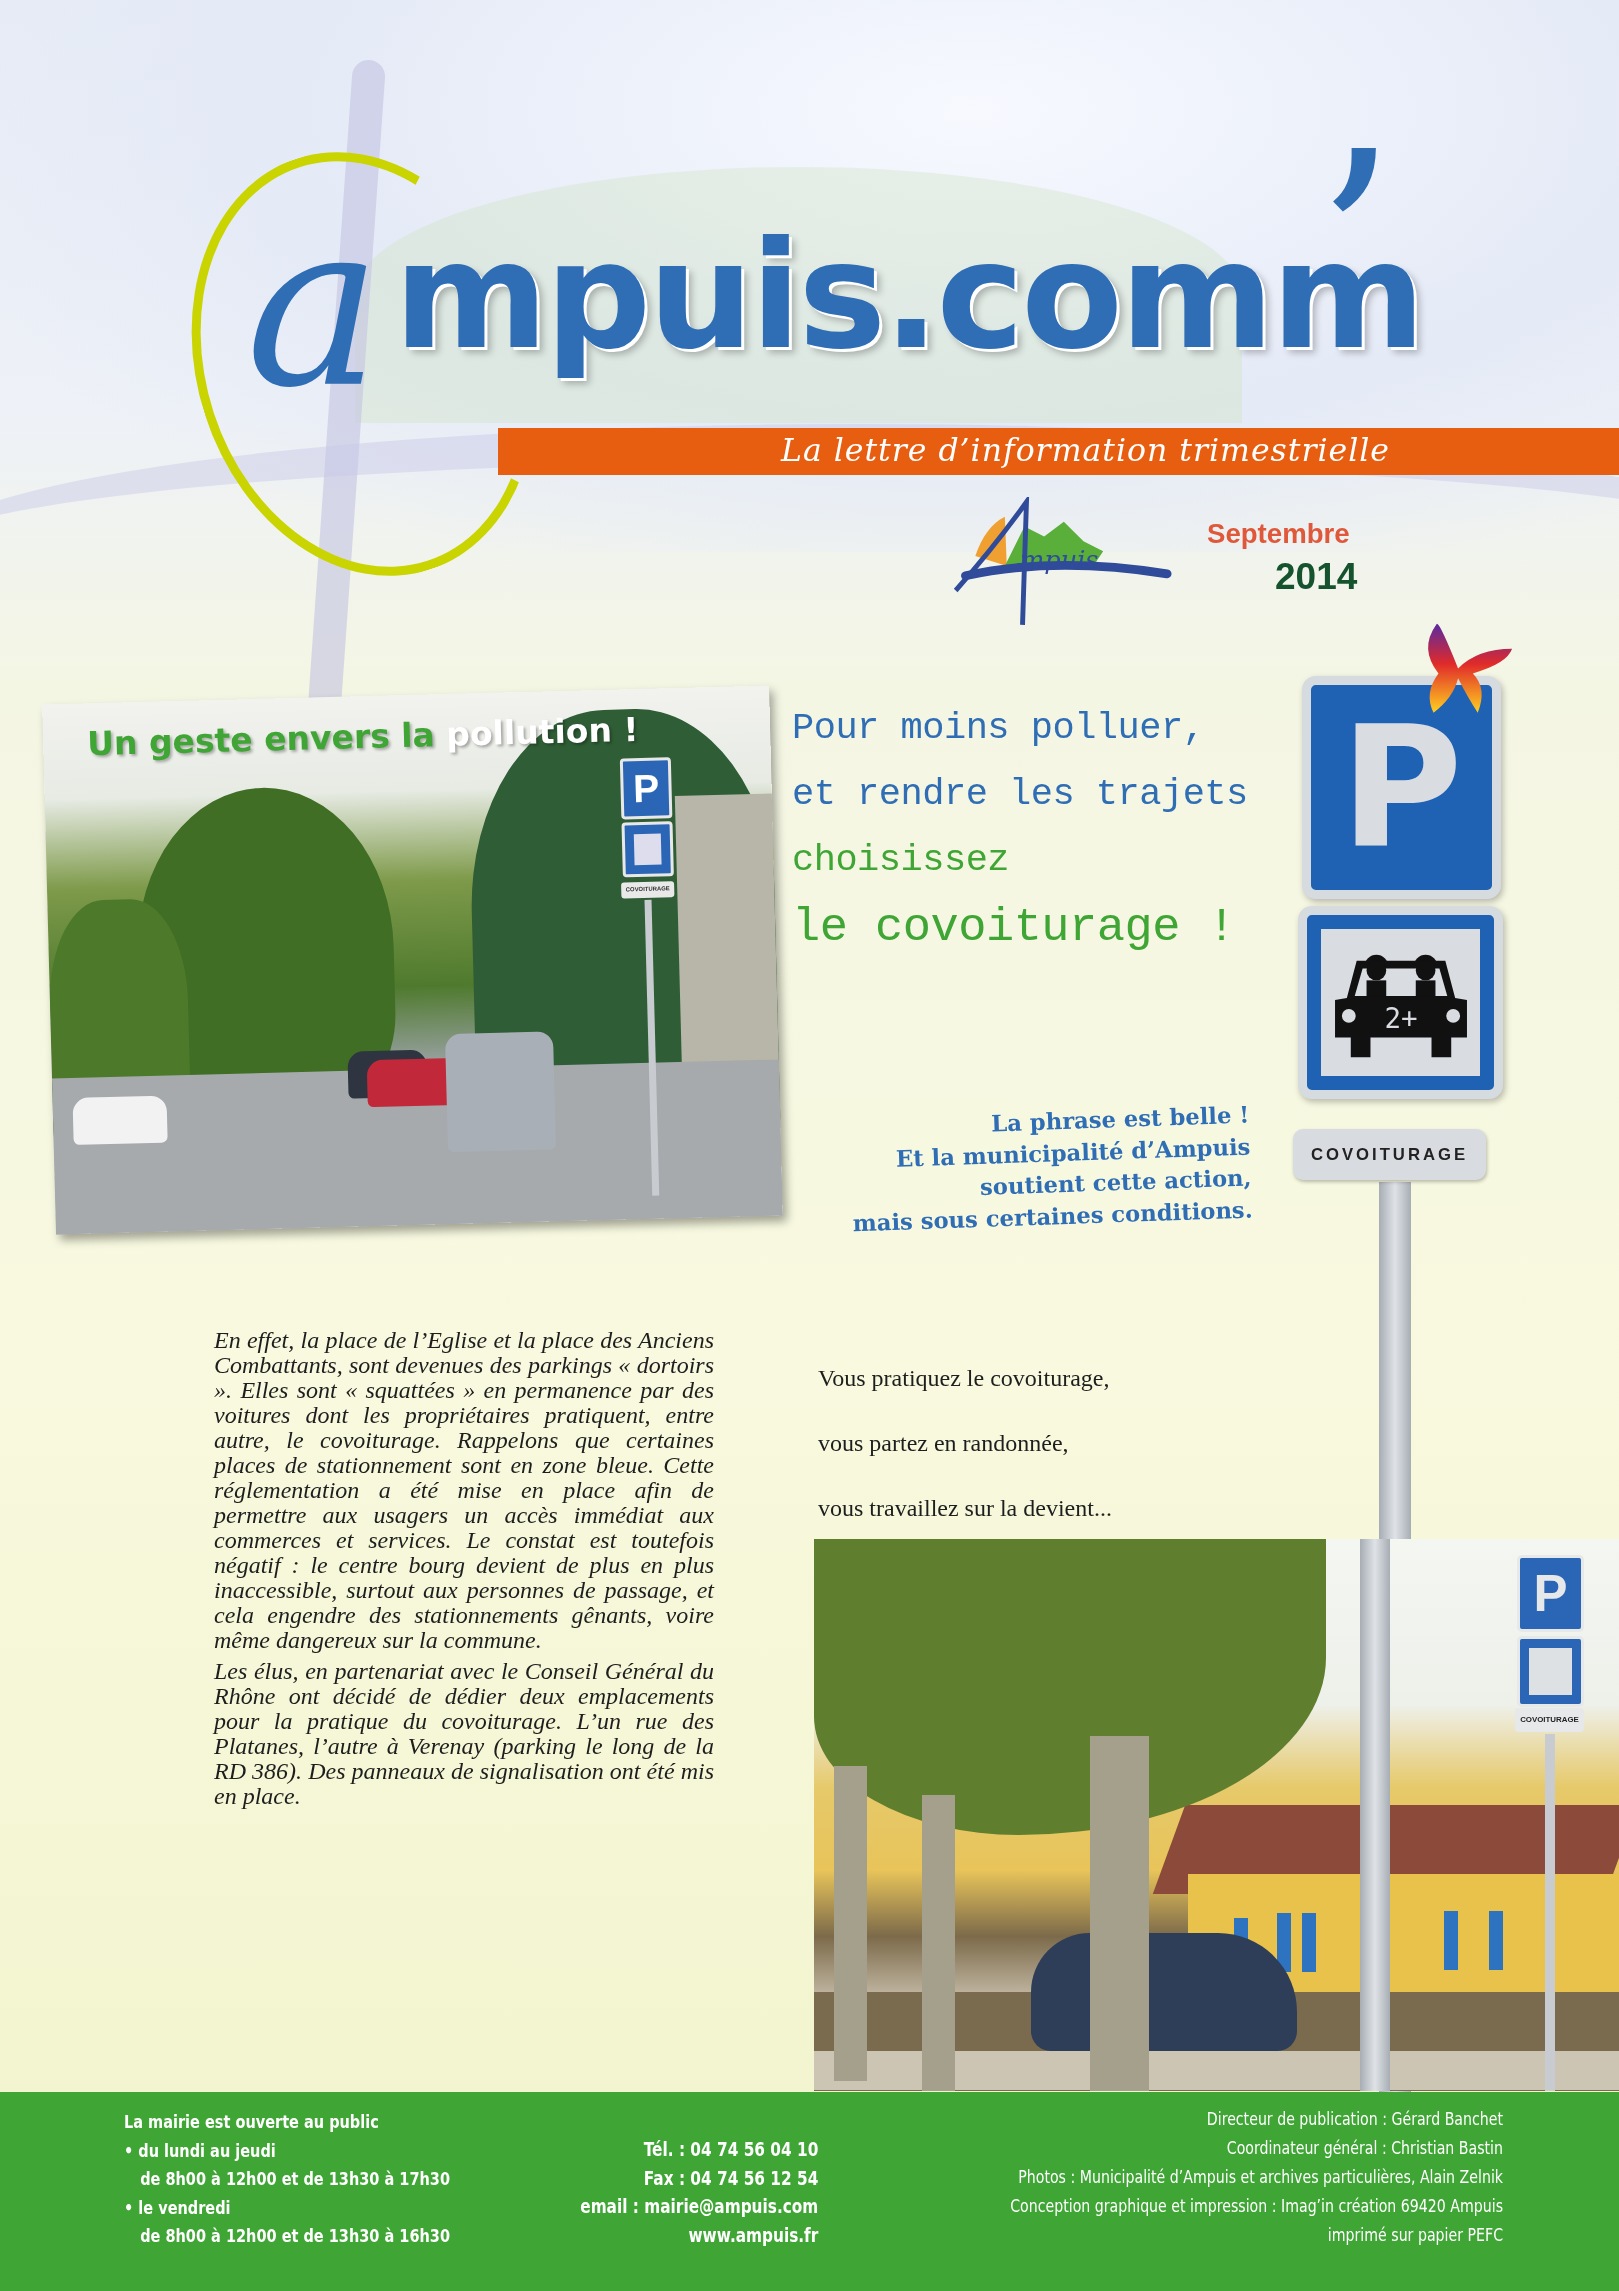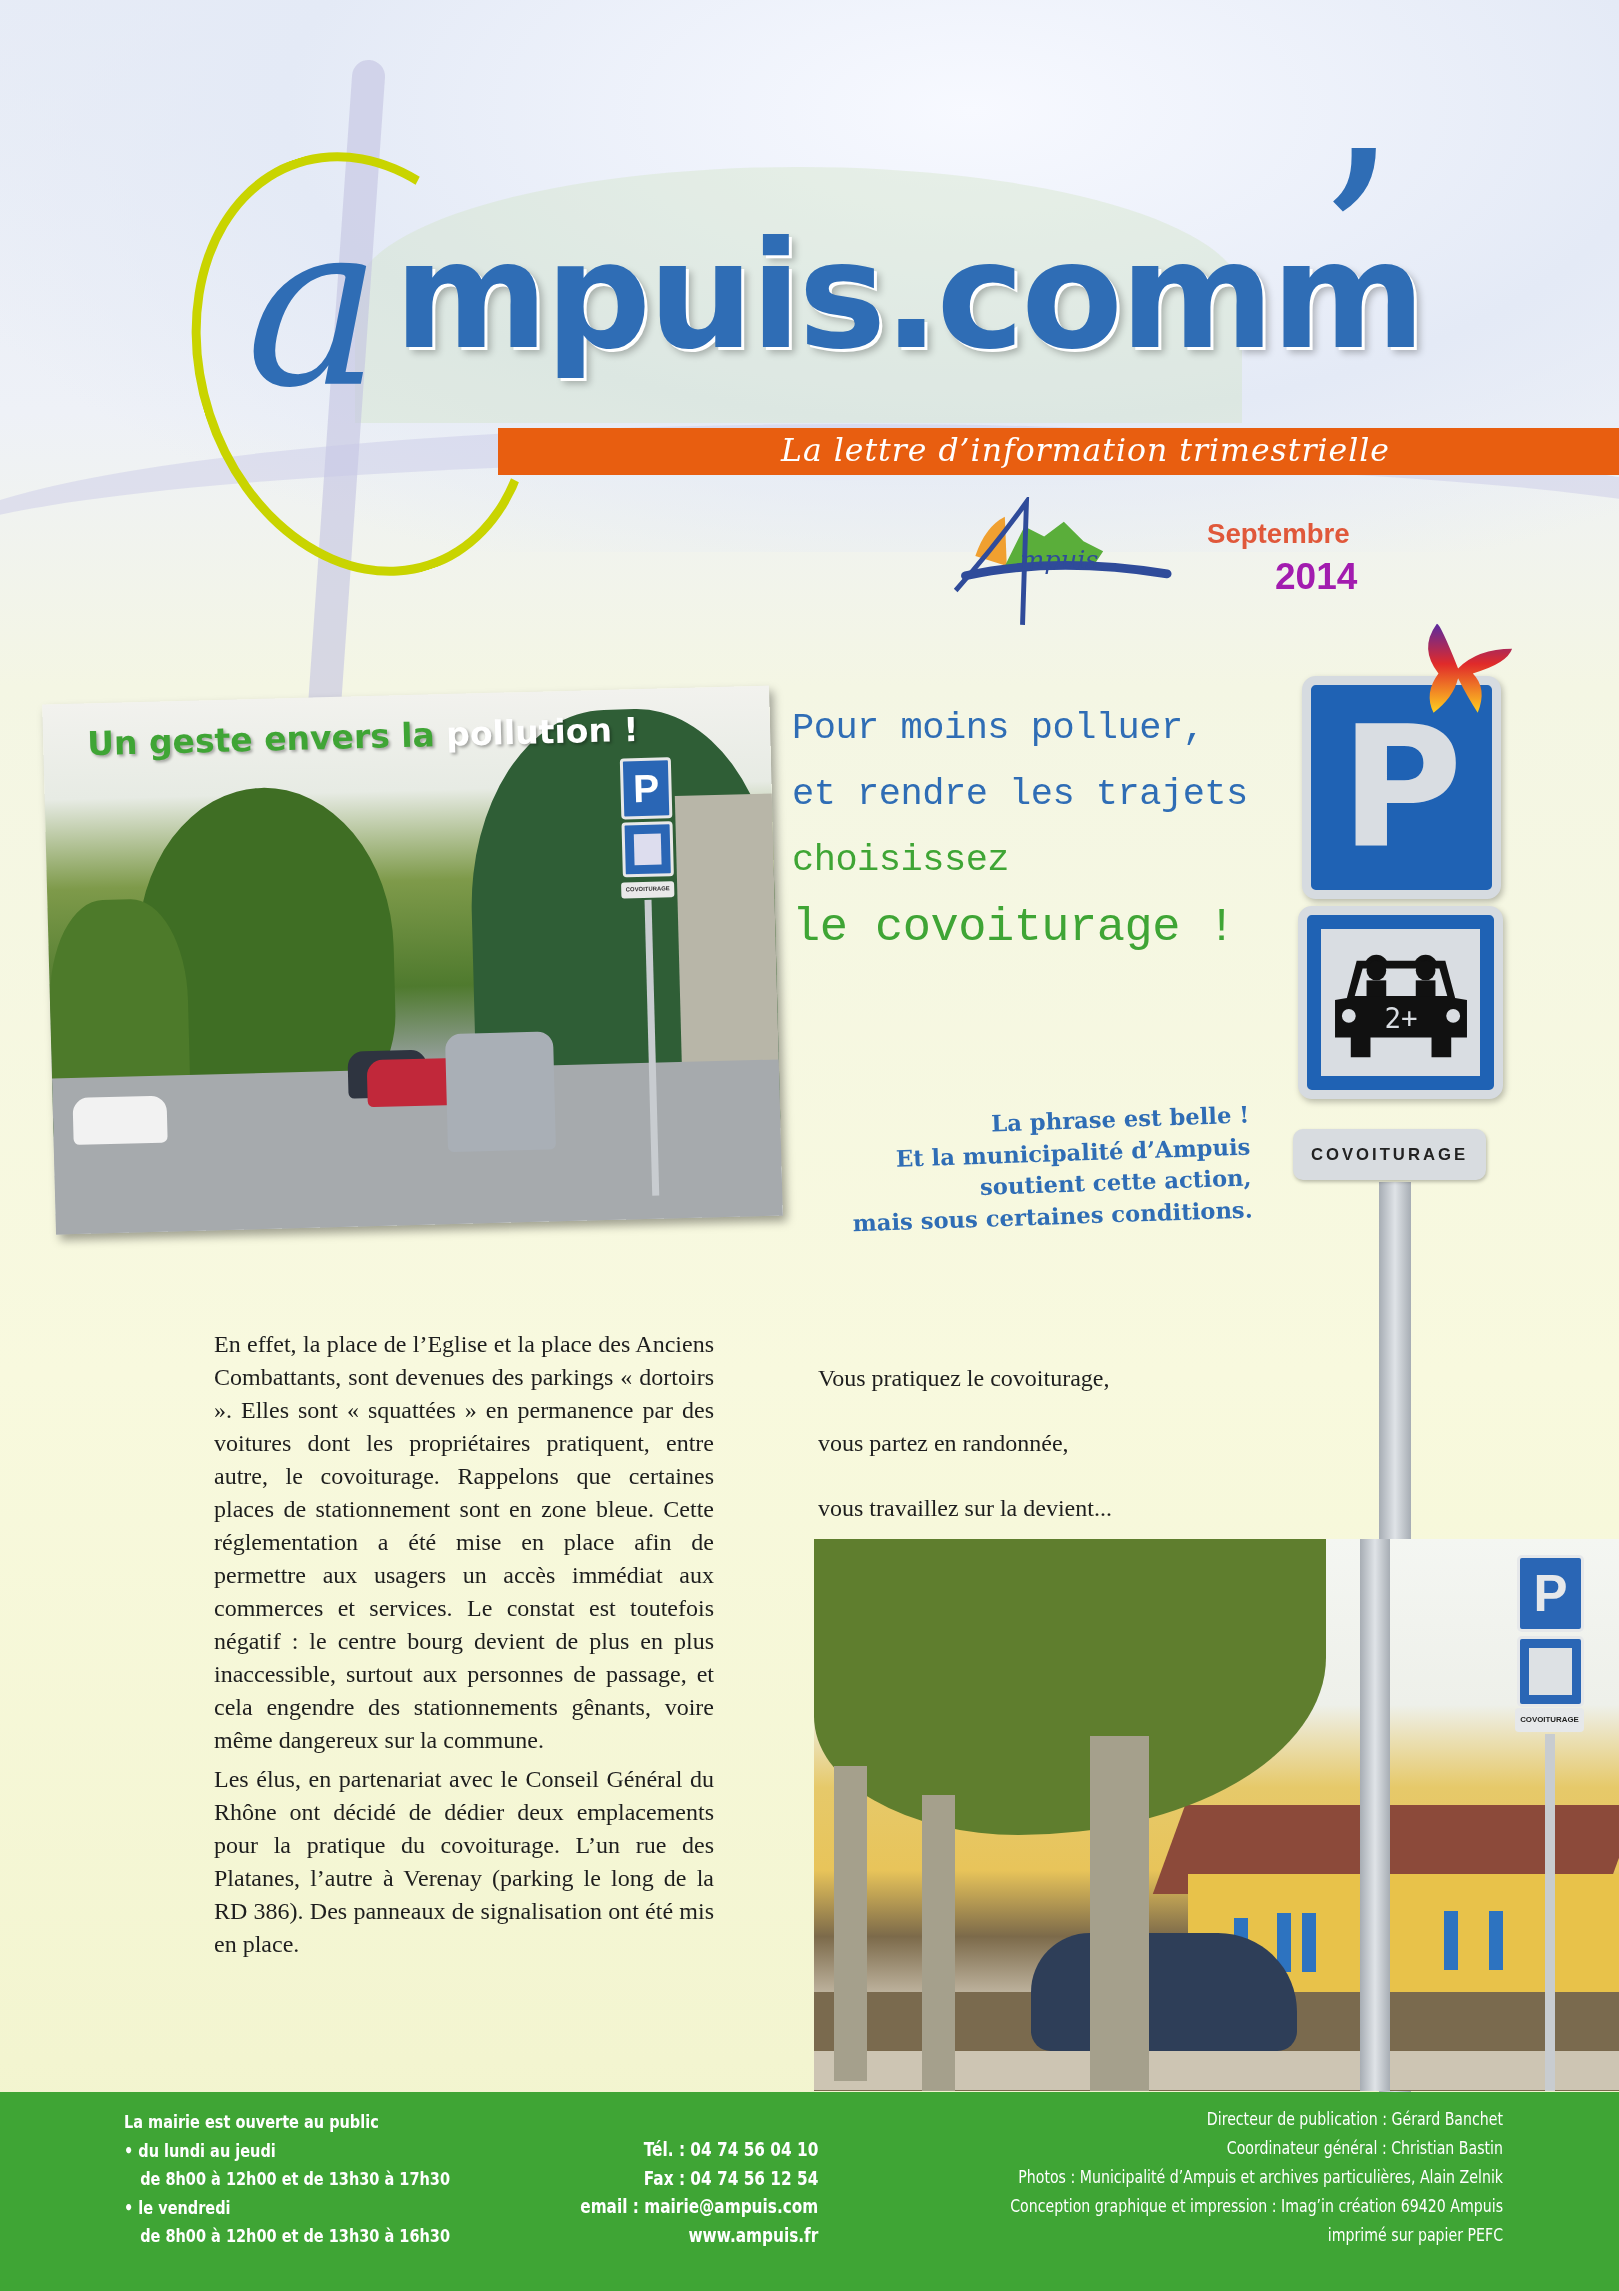--- a/index.html
+++ b/index.html
@@ -33,21 +33,21 @@
   .subtitle-bar { left:498px; top:428px; width:1121px; height:47px; background:#e85e10; }
   .subtitle-text { right:229px; top:429px; color:#fff; font-family:"DejaVu Serif", serif;
                    font-style:italic; font-size:31.5px; line-height:43px; letter-spacing:1px; }
 
   
   .emblem { left:936px; top:497px; width:236px; height:128px; }
   .emblem-word { left:1020px; top:545px; color:#2f4b9a; font-family:"DejaVu Serif", serif;
                  font-style:italic; font-size:25.6px; }
 
   .issue-month { left:1207px; top:518px; color:#e0583a; font-weight:bold; font-size:27.6px; }
-  .issue-year { left:1275px; top:556px; color:#a21caf; font-weight:bold; font-size:37px; }
+  .issue-year { left:1275px; top:556px; color:#14532d; font-weight:bold; font-size:37px; }
 
   
   .photo1 { left:49px; top:695px; width:727px; height:530px; transform: rotate(-1.5deg);
             box-shadow: 3.9px 5.9px 9.9px rgba(0,0,0,0.35); overflow:hidden;
             background: linear-gradient(180deg, #f2f2ee 0%, #e7ebe4 18%, #7e9a4a 35%, #4f7a2e 55%, #9aa2a4 70%, #b8bcbe 100%); }
   .photo1 .tree-l { left:0; top:197px; width:138px; height:256px; background:#4d7a2a; border-radius:40% 40% 10% 10%; }
   .photo1 .tree-c { left:89px; top:89px; width:256px; height:325px; background:#3f6e24; border-radius:50% 50% 30% 30%; }
   .photo1 .tree-r { left:424px; top:19.7px; width:305px; height:443px; background:#2f5e36; border-radius:45% 45% 10% 10%; }
   .photo1 .wall { left:630px; top:108px; width:99px; height:374px; background:#b8b6a8; }
   .photo1 .road { left:0; top:374px; width:727px; height:158px; background:#a6aaad; }
@@ -83,21 +83,21 @@
                  border-radius:13.8px; box-shadow: 2px 3px 5.9px rgba(0,0,0,0.25); }
   .bigsign-car .inner { position:absolute; left:13.8px; top:13.8px; right:13.8px; bottom:13.8px; background:#d9dde2; }
   .bigsign-car svg { position:absolute; left:21.7px; top:23.6px; }
   .bigsign-lbl { left:1293px; top:1129px; width:193px; height:51px; background:#d8dce0; border-radius:9.9px;
                  box-shadow: 1px 2px 3.9px rgba(0,0,0,0.25); color:#222; font-weight:bold; font-size:16.7px;
                  letter-spacing:3px; text-align:center; line-height:51px; }
   .butterfly { left:1409px; top:619px; }
 
   
   .body-col { left:214px; top:1328px; width:500px; font-family:"Liberation Serif", serif; font-size:24px;
-              line-height:33px; color:#1e1e1e; text-align:justify; }
+              line-height:25px; color:#1e1e1e; text-align:justify;font-style:italic; }
   .body-col p { margin:0 0 5.9px 0; }
   .right-col { left:818px; top:1330px; font-family:"Liberation Serif", serif; font-size:24px; line-height:33px; color:#1e1e1e; }
   .right-col div { white-space:nowrap;margin-top:32px; }
 
   
   .photo2 { left:814px; top:1539px; width:806px; height:552px; overflow:hidden;
             background: linear-gradient(180deg, #f4f6f2 0%, #eef0ea 30%, #e6c96a 45%, #e8c45a 60%, #7c6a4a 72%, #cfc6b4 85%, #d7d0c2 100%); }
   .photo2 .foliage { left:0; top:0; width:512px; height:296px; background:#5f7e2e; border-radius:0 0 60% 40%; }
   .photo2 .roof { left:355px; top:266px; width:453px; height:89px; background:#8c4a3a; transform:skewX(-20deg); }
   .photo2 .house { left:374px; top:335px; width:433px; height:197px; background:#e8c24a; }

